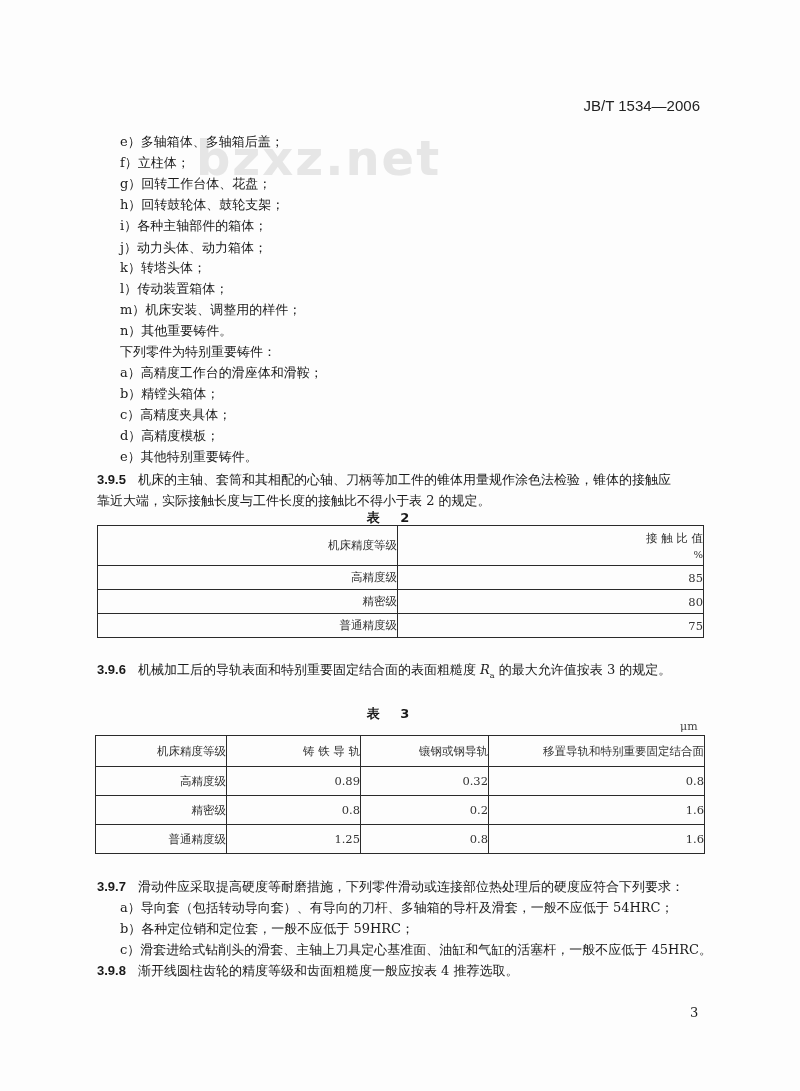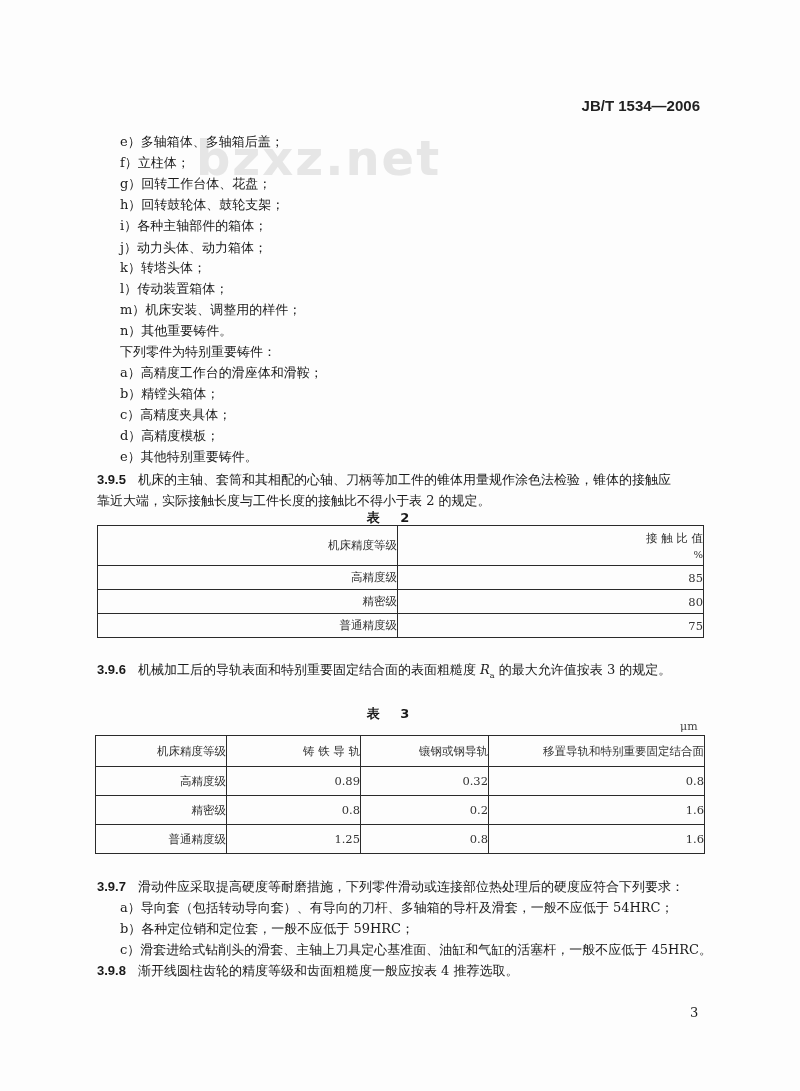--- a/index.html
+++ b/index.html
@@ -6,21 +6,21 @@
   body {
     width: 800px; height: 1091px; background: #fdfdfd; position: relative; overflow: hidden;
     font-family: "DejaVu Serif", "Liberation Serif", serif; color: #1a1a1a;
   }
   .watermark {
     position: absolute; left: 196px; top: 130px; font-family: "DejaVu Sans", "Liberation Sans", sans-serif;
     font-size: 48px; font-weight: bold; color: #e6e6e6; letter-spacing: 2px; z-index: 0; white-space: nowrap;
   }
   .header-code {
     position: absolute; right: 100px; top: 97px; font-family: "Liberation Sans", sans-serif;
-    font-size: 15px; font-weight: bold; color: #222;
+    font-size: 15px; font-weight: normal; color: #222;
   }
   .line { position: absolute; font-size: 13px; line-height: 16px; white-space: nowrap; z-index: 1; }
   .sec { font-family: "Liberation Sans", sans-serif; font-weight: bold; margin-right: 12px; }
   .table-title {
     position: absolute; left: 0; width: 784px; text-align: center; font-family: "DejaVu Sans", sans-serif;
     font-size: 13px; font-weight: bold; letter-spacing: 8px;
   }
   table { position: absolute; border-collapse: collapse; font-size: 11.5px; color: #333; z-index: 1; }
   td { border: 1.3px solid #2a2a2a; text-align: right; padding: 0; }
   .unit { position: absolute; font-size: 11px; color: #444; }

